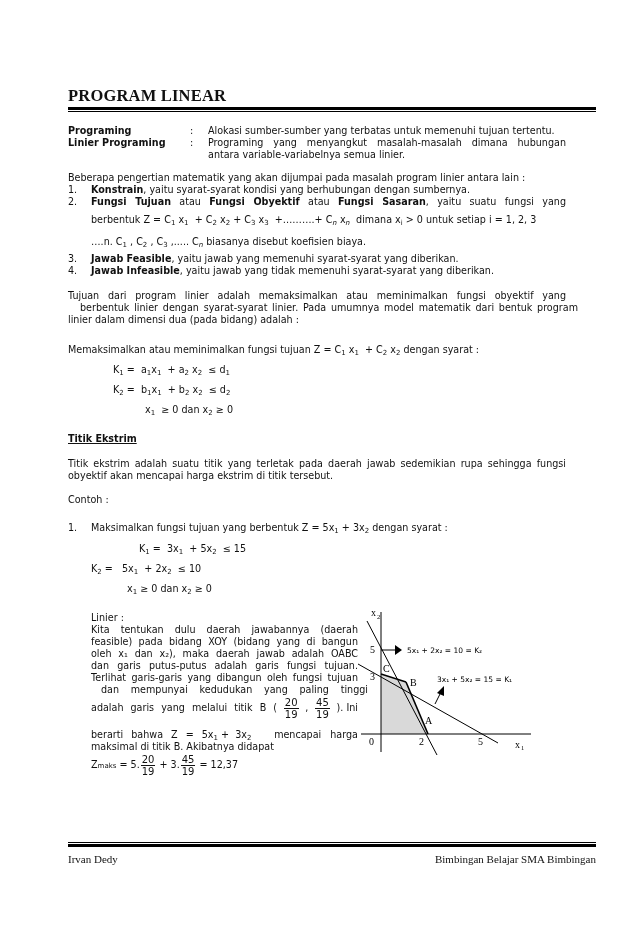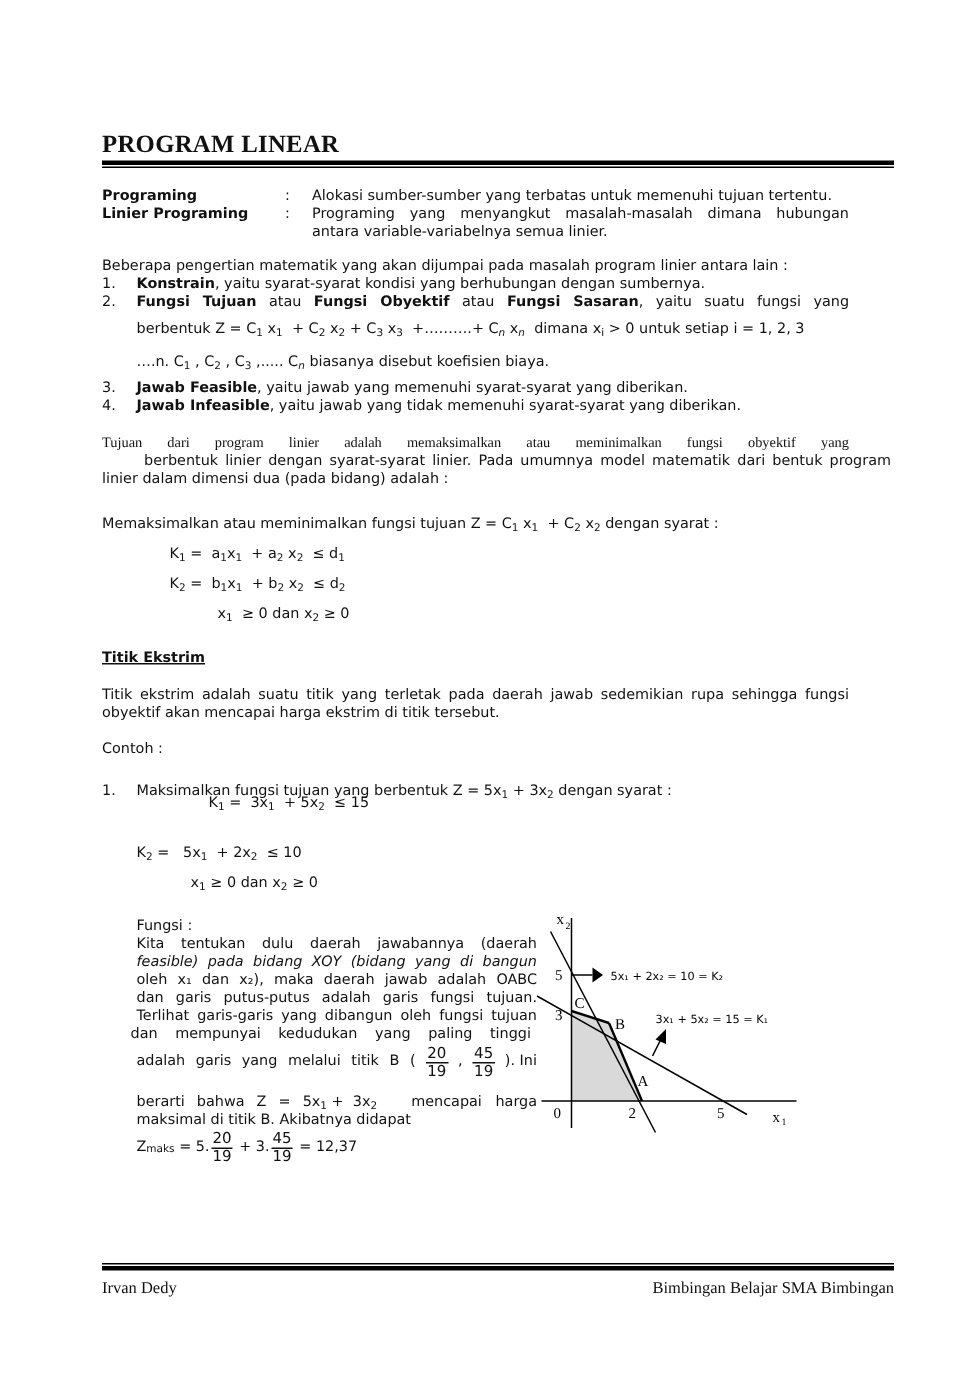--- a/index.html
+++ b/index.html
@@ -57,22 +57,22 @@
 
 <div class="abs t" style="left:68px;top:253px;">3.</div>
 <div class="abs t" style="left:91px;top:253px;">
   <span class="b">Jawab Feasible</span><span>, yaitu jawab yang memenuhi syarat-syarat yang diberikan.</span>
 </div>
 <div class="abs t" style="left:68px;top:265px;">4.</div>
 <div class="abs t" style="left:91px;top:265px;">
   <span class="b">Jawab Infeasible</span><span>, yaitu jawab yang tidak memenuhi syarat-syarat yang diberikan.</span>
 </div>
 
-<div class="abs t just" style="left:68px;top:290px;width:498px;font-family:Liberation Serif, serif;">Tujuan dari program linier adalah memaksimalkan atau meminimalkan fungsi obyektif yang</div>
-<div class="abs t just" style="left:68px;top:302px;width:498px;padding-left:28px;">berbentuk linier dengan syarat-syarat linier. Pada umumnya model matematik dari bentuk program</div>
+<div class="abs t just" style="left:68px;top:290px;width:498px;">Tujuan dari program linier adalah memaksimalkan atau meminimalkan fungsi obyektif yang</div>
+<div class="abs t just" style="left:52px;top:302px;width:498px;padding-left:28px;">berbentuk linier dengan syarat-syarat linier. Pada umumnya model matematik dari bentuk program</div>
 <div class="abs t" style="left:68px;top:314px;">linier dalam dimensi dua (pada bidang) adalah :</div>
 
 <div class="abs t" style="left:68px;top:344px;">
   <span>Memaksimalkan atau meminimalkan fungsi tujuan Z = C</span><sub>1</sub> x<sub>1</sub> &nbsp;+ C<sub>2</sub> x<sub>2</sub><span> dengan syarat :</span>
 </div>
 <div class="abs t" style="left:113px;top:364px;">
   <span>K</span><sub>1</sub> = &nbsp;a<sub>1</sub>x<sub>1</sub> &nbsp;+ a<sub>2</sub> x<sub>2</sub> &nbsp;≤ d<sub>1</sub>
 </div>
 <div class="abs t" style="left:113px;top:384px;">
   <span>K</span><sub>2</sub> = &nbsp;b<sub>1</sub>x<sub>1</sub> &nbsp;+ b<sub>2</sub> x<sub>2</sub> &nbsp;≤ d<sub>2</sub>
@@ -83,37 +83,37 @@
 
 <div class="abs t b u" style="left:68px;top:433px;text-decoration:underline;">Titik Ekstrim</div>
 <div class="abs t just" style="left:68px;top:458px;width:498px;">Titik ekstrim adalah suatu titik yang terletak pada daerah jawab sedemikian rupa sehingga fungsi</div>
 <div class="abs t" style="left:68px;top:470px;">obyektif akan mencapai harga ekstrim di titik tersebut.</div>
 <div class="abs t" style="left:68px;top:494px;">Contoh :</div>
 
 <div class="abs t" style="left:68px;top:522px;">1.</div>
 <div class="abs t" style="left:91px;top:522px;">
   <span>Maksimalkan fungsi tujuan yang berbentuk Z = 5x</span><sub>1</sub> + 3x<sub>2</sub><span> dengan syarat :</span>
 </div>
-<div class="abs t" style="left:91px;top:530px;padding-left:48px;">
+<div class="abs t" style="left:91px;top:543px;padding-left:48px;">
   K<sub>1</sub> = &nbsp;3x<sub>1</sub> &nbsp;+ 5x<sub>2</sub> &nbsp;≤ <span>15</span>
 </div>
 <div class="abs t" style="left:91px;top:563px;">
   K<sub>2</sub> = &nbsp;&nbsp;5x<sub>1</sub> &nbsp;+ 2x<sub>2</sub> &nbsp;≤ <span>10</span>
 </div>
 <div class="abs t" style="left:127px;top:583px;">
   x<sub>1</sub> ≥ 0 dan x<sub>2</sub> ≥ 0
 </div>
 
-<div class="abs t" style="left:91px;top:612px;">Fungsi :</div>
+<div class="abs t" style="left:91px;top:612px;">Linier :</div>
 <div class="abs t just" style="left:91px;top:624px;width:267px;">Kita tentukan dulu daerah jawabannya (daerah</div>
-<div class="abs t just" style="left:91px;top:636px;width:267px;font-style:italic;">feasible) pada bidang XOY (bidang yang di bangun</div>
+<div class="abs t just" style="left:91px;top:636px;width:267px;">feasible) pada bidang XOY (bidang yang di bangun</div>
 <div class="abs t just" style="left:91px;top:648px;width:267px;">oleh x₁ dan x₂), maka daerah jawab adalah OABC</div>
 <div class="abs t just" style="left:91px;top:660px;width:267px;">dan garis putus-putus adalah garis fungsi tujuan.</div>
 <div class="abs t just" style="left:91px;top:672px;width:267px;">Terlihat garis-garis yang dibangun oleh fungsi tujuan</div>
-<div class="abs t just" style="left:87px;top:684px;width:267px;">dan mempunyai kedudukan yang paling tinggi</div>
+<div class="abs t just" style="left:101px;top:684px;width:267px;">dan mempunyai kedudukan yang paling tinggi</div>
 <div class="abs t" style="left:91px;top:697px;width:267px;display:flex;align-items:center;justify-content:space-between;">
   <span style="word-spacing:4px;">adalah garis yang melalui titik B (</span>
   <span class="frac">
       <span class="num">20</span>
       <span class="den">19</span>
     </span>,
   <span class="frac">
       <span class="num">45</span>
       <span class="den">19</span>
     </span>

